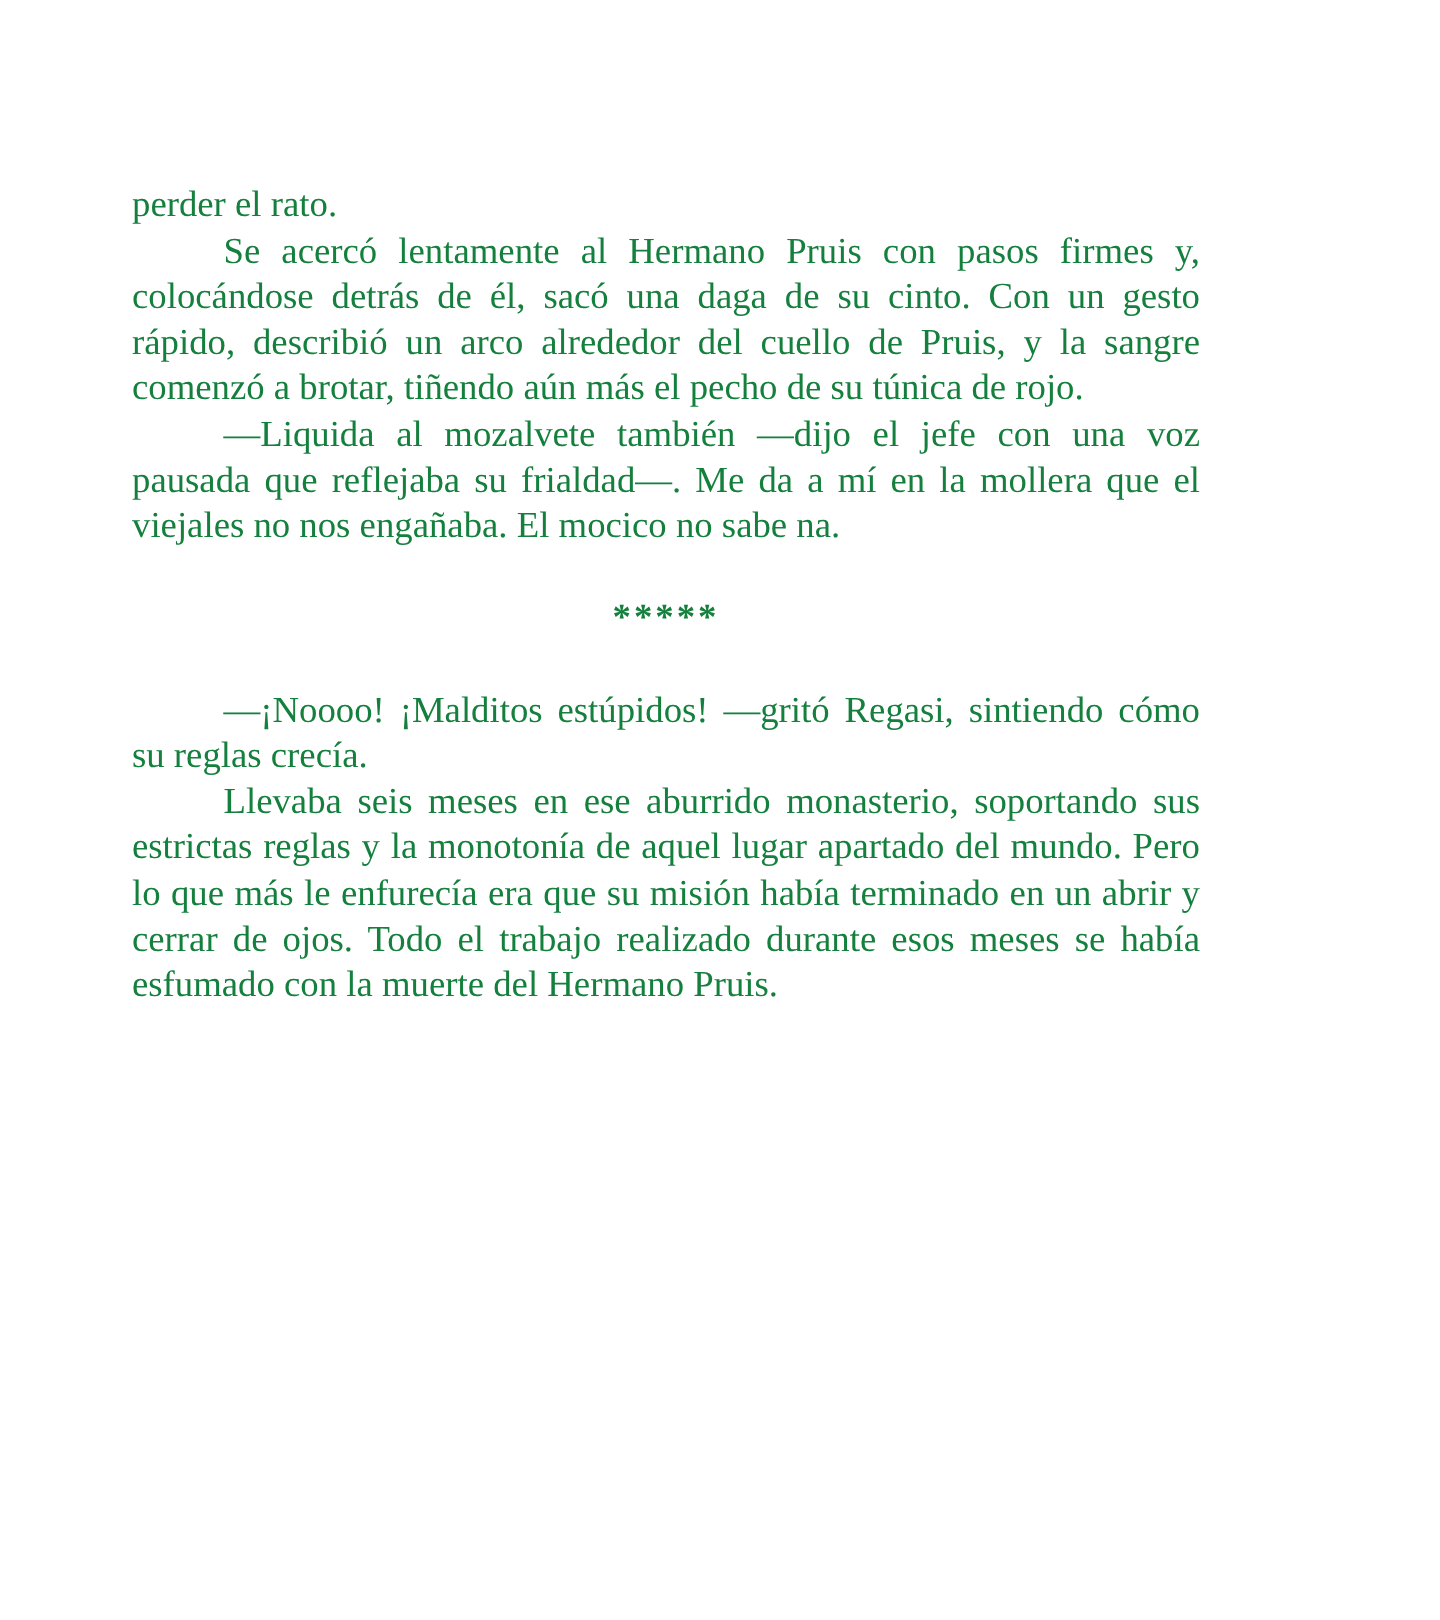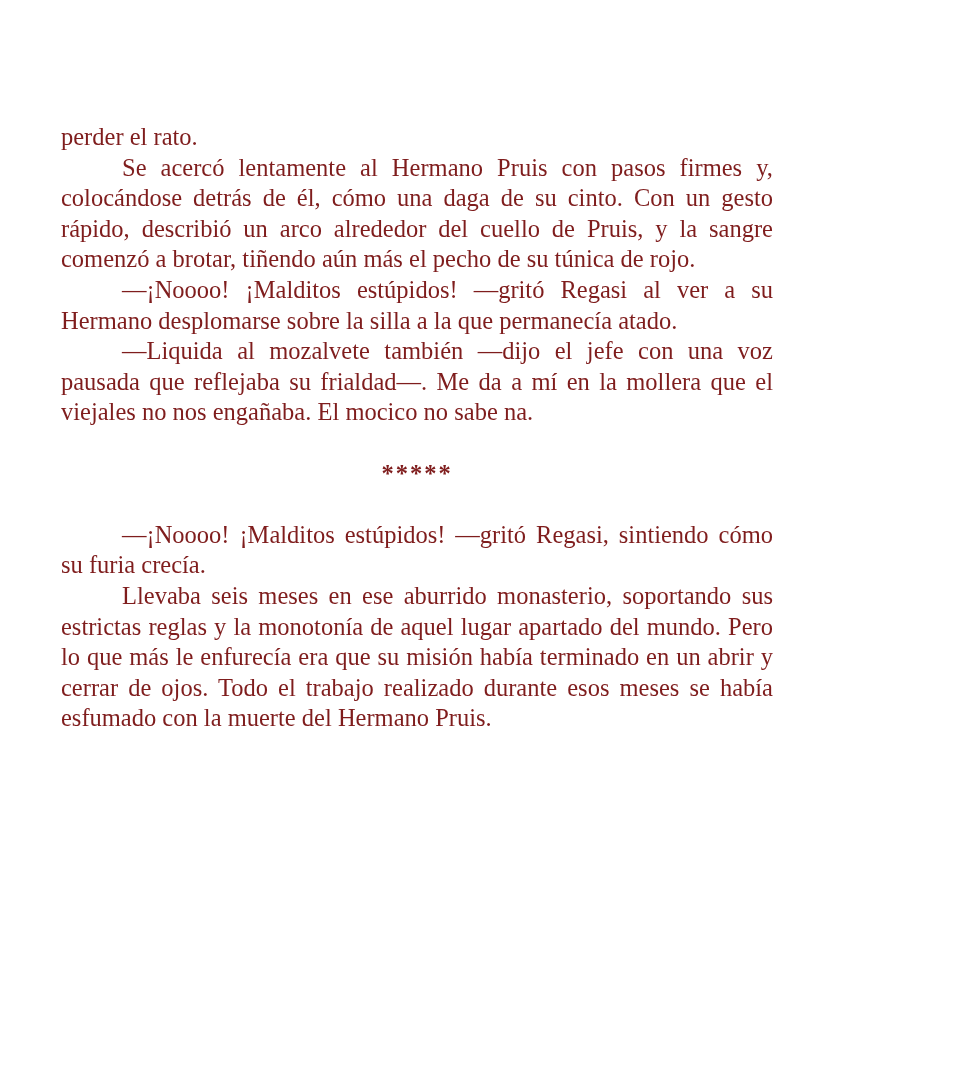--- a/index.html
+++ b/index.html
@@ -6,23 +6,23 @@
     margin: 0;
     padding: 0;
     background: #ffffff;
     width: 960px;
     height: 1080px;
     overflow: hidden;
   }
   .page {
     box-sizing: content-box;
     width: 712px;
-    margin-left: 61px;
+    margin-left: 88px;
     padding-top: 122px;
-    color: #7f1d1d;
+    color: #15803d;
     font-family: "Liberation Serif", "DejaVu Serif", serif;
     font-size: 24.5px;
     line-height: 30.6px;
     text-align: justify;
   }
   .para {
     margin: 0;
     padding: 0;
     text-indent: 61px;
   }
@@ -36,19 +36,18 @@
     text-align: center;
     font-weight: bold;
     letter-spacing: 2px;
   }
 </style>
 </head>
 <body>
 
 <div class="page">
   <p class="para cont">perder el rato.</p>
-  <p class="para">Se acercó lentamente al Hermano Pruis con pasos firmes y, colocándose detrás de él, cómo una daga de su cinto. Con un gesto rápido, describió un arco alrededor del cuello de Pruis, y la sangre comenzó a brotar, tiñendo aún más el pecho de su túnica de rojo.</p>
-  <p class="para">—¡Noooo! ¡Malditos estúpidos! —gritó Regasi al ver a su Hermano desplomarse sobre la silla a la que permanecía atado.</p>
+  <p class="para">Se acercó lentamente al Hermano Pruis con pasos firmes y, colocándose detrás de él, sacó una daga de su cinto. Con un gesto rápido, describió un arco alrededor del cuello de Pruis, y la sangre comenzó a brotar, tiñendo aún más el pecho de su túnica de rojo.</p>
   <p class="para">—Liquida al mozalvete también —dijo el jefe con una voz pausada que reflejaba su frialdad—. Me da a mí en la mollera que el viejales no nos engañaba. El mocico no sabe na.</p>
   <div class="separator">*****</div>
-  <p class="para">—¡Noooo! ¡Malditos estúpidos! —gritó Regasi, sintiendo cómo su furia crecía.</p>
+  <p class="para">—¡Noooo! ¡Malditos estúpidos! —gritó Regasi, sintiendo cómo su reglas crecía.</p>
   <p class="para">Llevaba seis meses en ese aburrido monasterio, soportando sus estrictas reglas y la monotonía de aquel lugar apartado del mundo. Pero lo que más le enfurecía era que su misión había terminado en un abrir y cerrar de ojos. Todo el trabajo realizado durante esos meses se había esfumado con la muerte del Hermano Pruis.</p>
 </div>
 
 </body></html>

